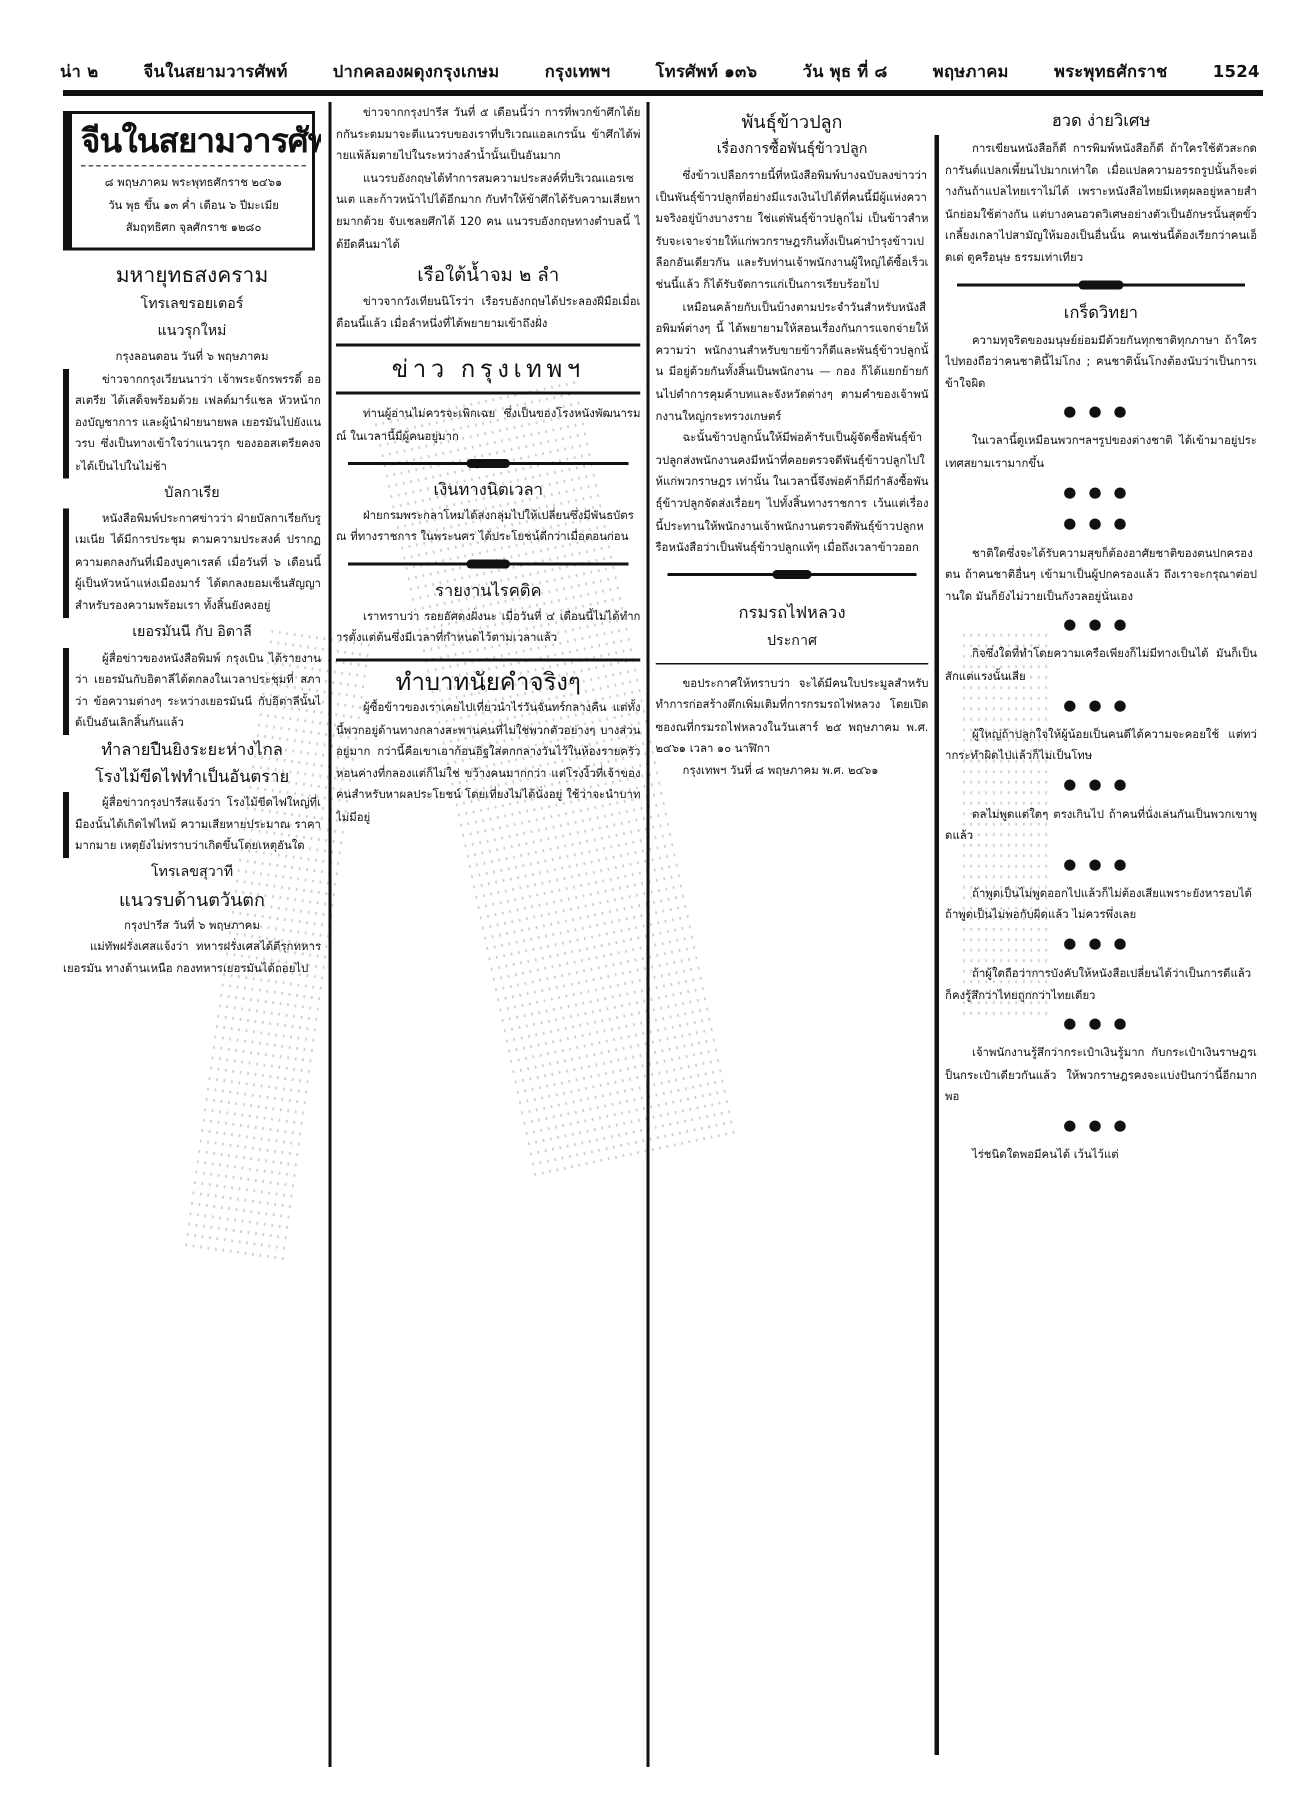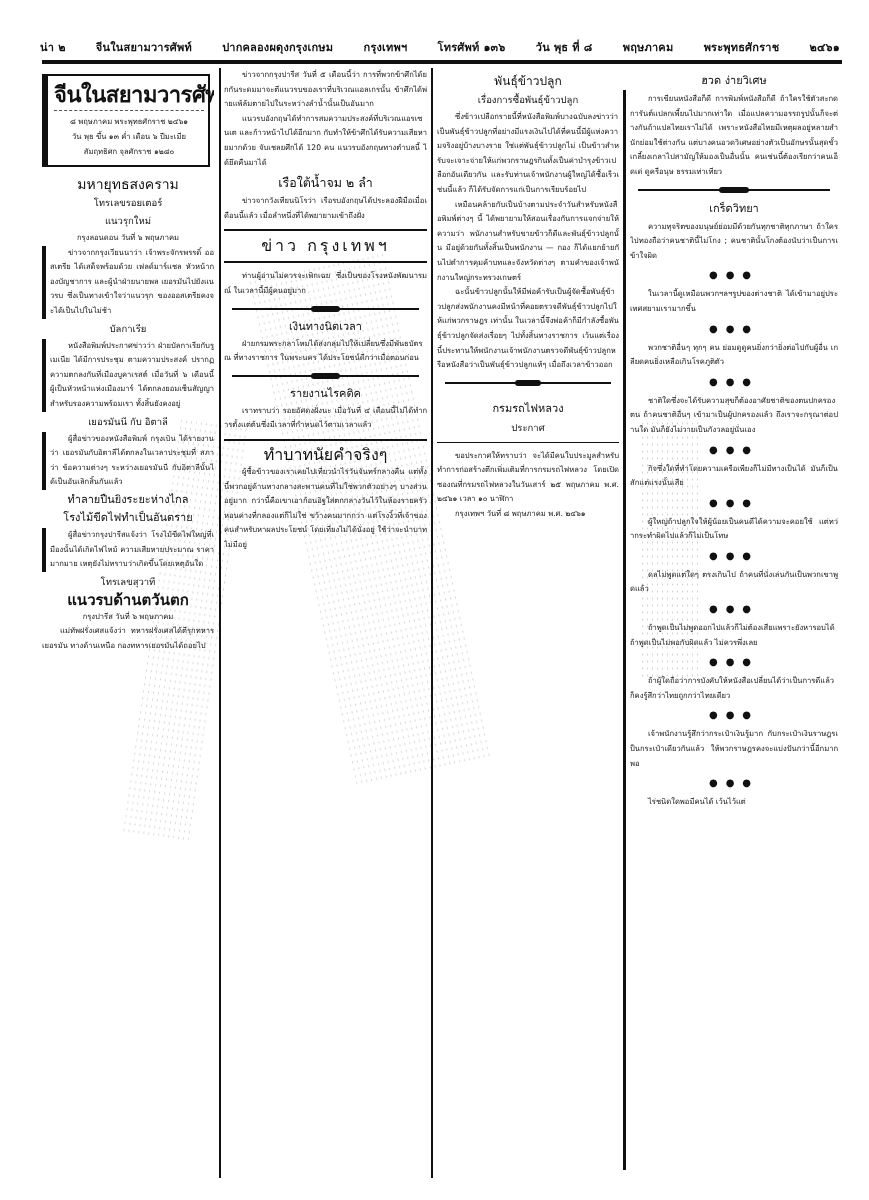--- a/index.html
+++ b/index.html
@@ -39,21 +39,21 @@
 
 <div class="header" data-name="page-header">
   <span data-name="page-number">น่า ๒</span>
   <span data-name="paper-name">จีนในสยามวารศัพท์</span>
   <span data-name="paper-location">ปากคลองผดุงกรุงเกษม</span>
   <span data-name="paper-city">กรุงเทพฯ</span>
   <span data-name="paper-phone">โทรศัพท์ ๑๓๖</span>
   <span data-name="issue-weekday">วัน พุธ ที่ ๘</span>
   <span data-name="issue-month">พฤษภาคม</span>
   <span data-name="issue-era">พระพุทธศักราช</span>
-  <span data-name="issue-year">๒๔๖๑</span>
+  <span data-name="issue-year">1524</span>
 </div>
 <div class="rule" data-name="header-rule"></div>
 
 <div class="vline" data-name="column-divider" style="left:219px;top:68px;height:1110px;"></div>
 <div class="vline" data-name="column-divider" style="left:431px;top:68px;height:1110px;"></div>
 <div class="vline" data-name="column-divider" style="left:623px;top:90px;height:1080px;width:3px;"></div>
 
 <div class="col c1" data-name="column-1">
   <div class="masthead" data-name="masthead">
     <div class="title" data-name="masthead-title">จีนในสยามวารศัพท์</div>
@@ -67,21 +67,21 @@
   <p data-name="dateline" style="text-align:center;text-indent:0;">กรุงลอนดอน วันที่ ๖ พฤษภาคม</p>
   <p class="box-left" data-name="article-body">ข่าวจากกรุงเวียนนาว่า เจ้าพระจักรพรรดิ์ ออสเตรีย ได้เสด็จพร้อมด้วย เฟลด์มาร์แชล หัวหน้ากองบัญชาการ และผู้นำฝ่ายนายพล เยอรมันไปยังแนวรบ ซึ่งเป็นทางเข้าใจว่าแนวรุก ของออสเตรียคงจะได้เป็นไปในไม่ช้า</p>
   <h3 data-name="article-title">บัลกาเรีย</h3>
   <p class="box-left" data-name="article-body">หนังสือพิมพ์ประกาศข่าวว่า ฝ่ายบัลกาเรียกับรูเมเนีย ได้มีการประชุม ตามความประสงค์ ปรากฏความตกลงกันที่เมืองบูคาเรสต์ เมื่อวันที่ ๖ เดือนนี้ ผู้เป็นหัวหน้าแห่งเมืองมาร์ ได้ตกลงยอมเซ็นสัญญา สำหรับรองความพร้อมเรา ทั้งสิ้นยังคงอยู่</p>
   <h3 data-name="article-title">เยอรมันนี กับ อิตาลี</h3>
   <p class="box-left" data-name="article-body">ผู้สื่อข่าวของหนังสือพิมพ์ กรุงเบิน ได้รายงานว่า เยอรมันกับอิตาลีได้ตกลงในเวลาประชุมที่ สภาว่า ข้อความต่างๆ ระหว่างเยอรมันนี กับอิตาลีนั้นได้เป็นอันเลิกสิ้นกันแล้ว</p>
   <h3 data-name="article-title" style="font-size:11px;">ทำลายปืนยิงระยะห่างไกล</h3>
   <h3 data-name="article-title" style="font-size:11px;">โรงไม้ขีดไฟทำเป็นอันตราย</h3>
   <p class="box-left" data-name="article-body">ผู้สื่อข่าวกรุงปารีสแจ้งว่า โรงไม้ขีดไฟใหญ่ที่เมืองนั้นได้เกิดไฟไหม้ ความเสียหายประมาณ ราคามากมาย เหตุยังไม่ทราบว่าเกิดขึ้นโดยเหตุอันใด</p>
   <h3 data-name="article-title">โทรเลขสุวาที</h3>
-  <h3 data-name="article-subtitle" style="font-size:15px;font-weight:bold;">แนวรบด้านตวันตก</h3>
+  <h3 data-name="article-subtitle" style="font-size:12px;">แนวรบด้านตวันตก</h3>
   <p data-name="dateline" style="text-align:center;text-indent:0;">กรุงปารีส วันที่ ๖ พฤษภาคม</p>
   <p data-name="article-body">แม่ทัพฝรั่งเศสแจ้งว่า ทหารฝรั่งเศสได้ตีรุกทหารเยอรมัน ทางด้านเหนือ กองทหารเยอรมันได้ถอยไป</p>
 </div>
 
 <div class="col c2" data-name="column-2" style="width:204px;">
   <p data-name="article-body">ข่าวจากกรุงปารีส วันที่ ๕ เดือนนี้ว่า การที่พวกข้าศึกได้ยกกันระดมมาจะตีแนวรบของเราที่บริเวณแอลเกรนั้น ข้าศึกได้พ่ายแพ้ล้มตายไปในระหว่างลำน้ำนั้นเป็นอันมาก</p>
   <p data-name="article-body">แนวรบอังกฤษได้ทำการสมความประสงค์ที่บริเวณแอรเซนเต และก้าวหน้าไปได้อีกมาก กับทำให้ข้าศึกได้รับความเสียหายมากด้วย จับเชลยศึกได้ 120 คน แนวรบอังกฤษทางตำบลนี้ ได้ยึดคืนมาได้</p>
   <h2 data-name="article-title">เรือใต้น้ำจม ๒ ลำ</h2>
   <p data-name="article-body">ข่าวจากวังเทียนนิโรว่า เรือรบอังกฤษได้ประลองฝีมือเมื่อเดือนนี้แล้ว เมื่อลำหนึ่งที่ได้พยายามเข้าถึงฝั่ง</p>
   <div class="hr" data-name="section-rule"></div>
@@ -105,21 +105,20 @@
 
 <div class="col c4" data-name="column-4" style="left:630px;width:208px;">
   <h2 data-name="article-title" style="font-size:11px;">ฮวด ง่ายวิเศษ</h2>
   <p data-name="article-body">การเขียนหนังสือก็ดี การพิมพ์หนังสือก็ดี ถ้าใครใช้ตัวสะกดการันต์แปลกเพี้ยนไปมากเท่าใด เมื่อแปลความอรรถรูปนั้นก็จะต่างกันถ้าแปลไทยเราไม่ได้ เพราะหนังสือไทยมีเหตุผลอยู่หลายสำนักย่อมใช้ต่างกัน แต่บางคนอวดวิเศษอย่างตัวเป็นอักษรนั้นสุดขั้ว เกลี้ยงเกลาไปสามัญให้มองเป็นอื่นนั้น คนเช่นนี้ต้องเรียกว่าคนเอ็ดเด่ ดูครือนุษ ธรรมเท่าเทียว</p>
   <div class="orn" data-name="ornament-divider"></div>
   <h2 data-name="article-title" style="font-size:11px;">เกร็ดวิทยา</h2>
   <p data-name="article-body">ความทุจริตของมนุษย์ย่อมมีด้วยกันทุกชาติทุกภาษา ถ้าใครไปทองถือว่าคนชาตินี้ไม่โกง ; คนชาตินั้นโกงต้องนับว่าเป็นการเข้าใจผิด</p>
   <div class="dots" data-name="dot-separator">●●●</div>
   <p data-name="article-body">ในเวลานี้ดูเหมือนพวกฯลฯรูปของต่างชาติ ได้เข้ามาอยู่ประเทศสยามเรามากขึ้น</p>
   <div class="dots" data-name="dot-separator">●●●</div>
-  <p data-name="article-body">พวกชาติอื่นๆ ทุกๆ คน ย่อมดูดูคนยิ่งกว่ายิ่งต่อไปกับผู้อื่น เกลียดคนยิ่งเหลือเกินโรคภูติตัว</p>
   <div class="dots" data-name="dot-separator">●●●</div>
   <p data-name="article-body">ชาติใดซึ่งจะได้รับความสุขก็ต้องอาศัยชาติของตนปกครองตน ถ้าคนชาติอื่นๆ เข้ามาเป็นผู้ปกครองแล้ว ถึงเราจะกรุณาต่อปานใด มันก็ยังไม่วายเป็นกังวลอยู่นั่นเอง</p>
   <div class="dots" data-name="dot-separator">●●●</div>
   <p data-name="article-body">กิจซึ่งใดที่ทำโดยความเครือเพียงก็ไม่มีทางเป็นได้ มันก็เป็นสักแต่แรงนั้นเสีย</p>
   <div class="dots" data-name="dot-separator">●●●</div>
   <p data-name="article-body">ผู้ใหญ่ถ้าปลูกใจให้ผู้น้อยเป็นคนดีได้ความจะคอยใช้ แต่ทว่ากระทำผิดไปแล้วก็ไม่เป็นโทษ</p>
   <div class="dots" data-name="dot-separator">●●●</div>
   <p data-name="article-body">ดลไม่พูดแต่ใดๆ ตรงเกินไป ถ้าคนที่นั่งเล่นกันเป็นพวกเขาพูดแล้ว</p>
   <div class="dots" data-name="dot-separator">●●●</div>
   <p data-name="article-body">ถ้าพูดเป็นไม่พูดออกไปแล้วก็ไม่ต้องเสียแพราะยังหารอบได้ ถ้าพูดเป็นไม่พอกับผิดแล้ว ไม่ควรพึ่งเลย</p>

